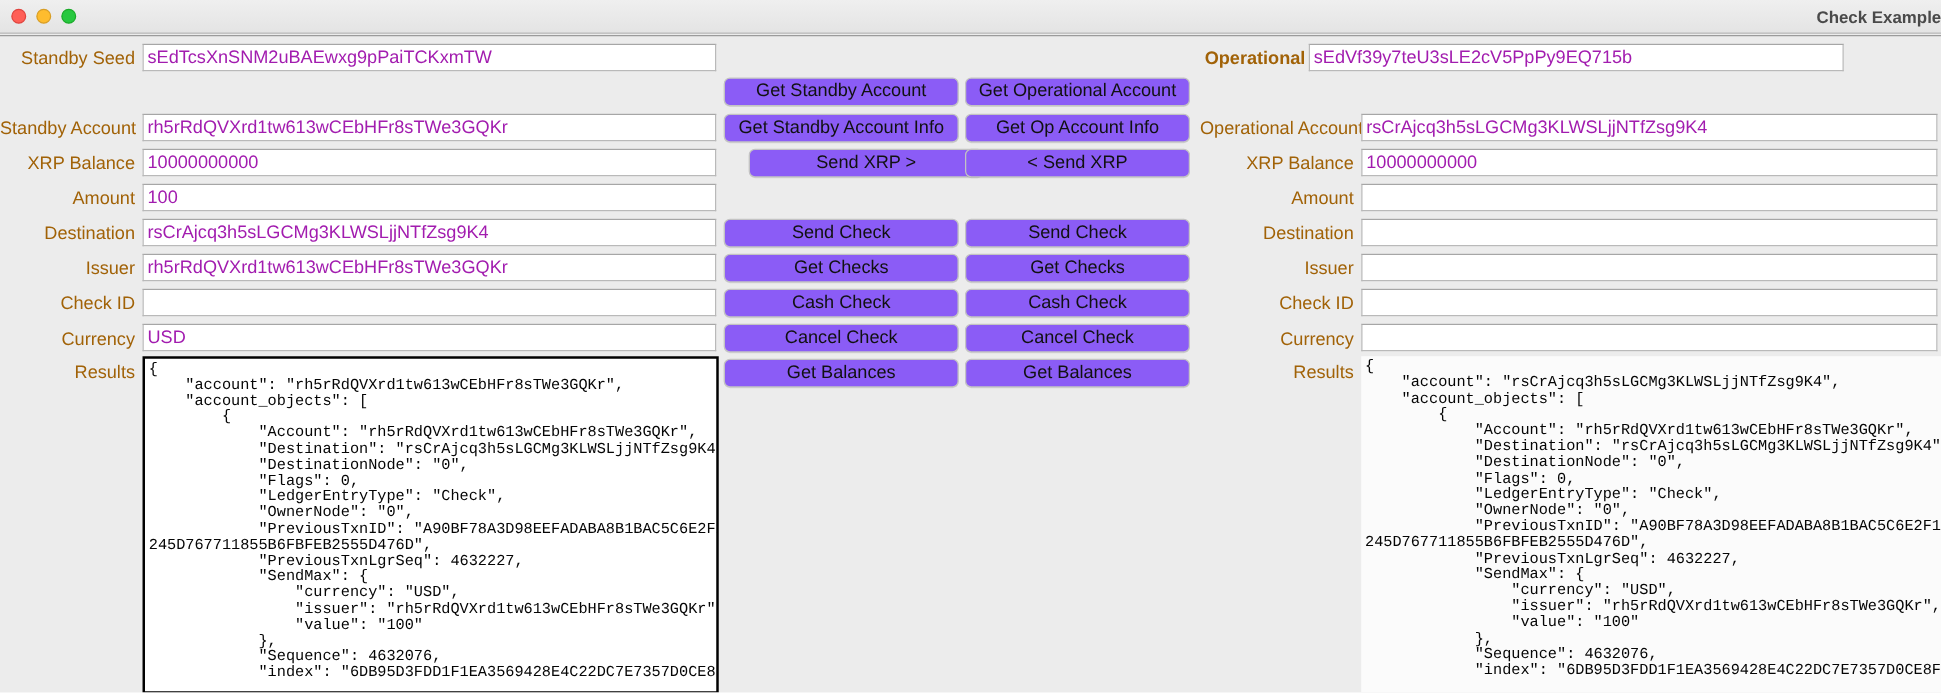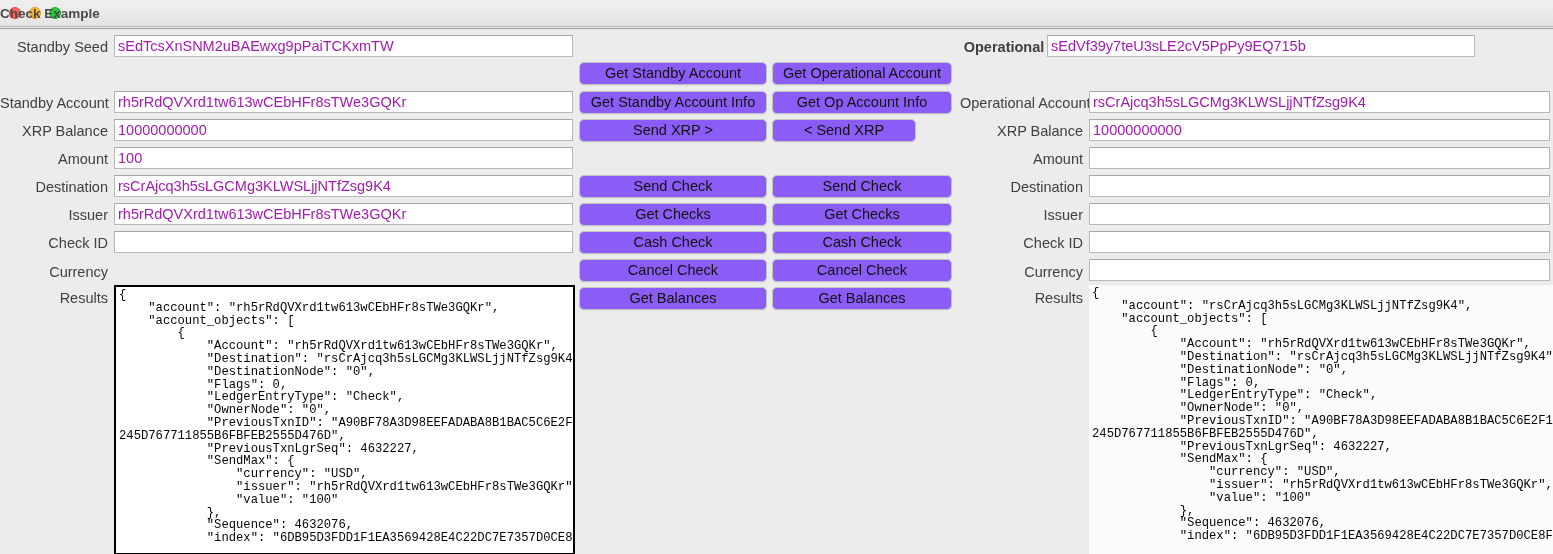--- a/index.html
+++ b/index.html
@@ -45,41 +45,41 @@
   }
   .dot.red    { background: #ff5f57; border: 1px solid #e0443e; }
   .dot.yellow { background: #febc2e; border: 1px solid #d89e25; }
   .dot.green  { background: #28c840; border: 1px solid #1aab29; }
   #window-title {
     position: absolute;
     left: 0; top: 0;
     width: 1553px;
     height: 27px;
     line-height: 27px;
-    text-align: left;
+    text-align: right;
     font-size: 13.5px;
     font-weight: bold;
     color: #4a4a4a;
   }
 
   
   #content {
     position: absolute;
     left: 0; top: 28px;
     width: 1553px;
     height: 526px;
     background: #ececec;
     border-top: 1px solid #9b9b9b;
     box-sizing: border-box;
   }
 
   .label {
     position: absolute;
     font-size: 14.5px;
-    color: #404040;
+    color: #a16207;
     text-align: right;
     white-space: nowrap;
     height: 20px;
     line-height: 20px;
   }
 
   .field {
     position: absolute;
     height: 22px;
     background: #ffffff;
@@ -161,20 +161,21 @@
     <div class="label" style="left:0px;  top:233px; width:108px;">Currency</div>
     <div class="label" style="left:0px;  top:259px; width:108px;">Results</div>
 
     <input class="field" style="left: 114px; top: 6px; width: 459px;" value="sEdTcsXnSNM2uBAEwxg9pPaiTCKxmTW">
     <input class="field" style="left: 114px; top: 62px; width: 459px;" value="rh5rRdQVXrd1tw613wCEbHFr8sTWe3GQKr">
     <input class="field" style="left: 114px; top: 90px; width: 459px;" value="10000000000">
     <input class="field" style="left: 114px; top: 118px; width: 459px;" value="100">
     <input class="field" style="left: 114px; top: 146px; width: 459px;" value="rsCrAjcq3h5sLGCMg3KLWSLjjNTfZsg9K4">
     <input class="field" style="left: 114px; top: 174px; width: 459px;" value="rh5rRdQVXrd1tw613wCEbHFr8sTWe3GQKr">
     <input class="field" style="left: 114px; top: 202px; width: 459px;" value="">
+    <input class="field" style="left: 114px; top: 230px; width: 459px;" value="USD">
 
     <div class="results focused" style="left:114px; top:256px; width:461px; height:270px;">{
     "account": "rh5rRdQVXrd1tw613wCEbHFr8sTWe3GQKr",
     "account_objects": [
         {
             "Account": "rh5rRdQVXrd1tw613wCEbHFr8sTWe3GQKr",
             "Destination": "rsCrAjcq3h5sLGCMg3KLWSLjjNTfZsg9K4",
             "DestinationNode": "0",
             "Flags": 0,
             "LedgerEntryType": "Check",
@@ -185,30 +186,30 @@
             "SendMax": {
                 "currency": "USD",
                 "issuer": "rh5rRdQVXrd1tw613wCEbHFr8sTWe3GQKr",
                 "value": "100"
             },
             "Sequence": 4632076,
             "index": "6DB95D3FDD1F1EA3569428E4C22DC7E7357D0CE8F00</div>
 
     <button class="btn" style="left:579px; top:33px;  width:188px;">Get Standby Account</button>
     <button class="btn" style="left:579px; top:62px;  width:188px;">Get Standby Account Info</button>
-    <button class="btn" style="left:579px; top:90px;  width:188px;">Send XRP &gt;</button>
+    <button class="btn" style="left:599px; top:90px;  width:188px;">Send XRP &gt;</button>
     <button class="btn" style="left:579px; top:146px; width:188px;">Send  Check</button>
     <button class="btn" style="left:579px; top:174px; width:188px;">Get Checks</button>
     <button class="btn" style="left:579px; top:202px; width:188px;">Cash  Check</button>
     <button class="btn" style="left:579px; top:230px; width:188px;">Cancel  Check</button>
     <button class="btn" style="left:579px; top:258px; width:188px;">Get Balances</button>
 
     <button class="btn" style="left:772px; top:62px;  width:180px;">Get Op Account Info</button>
     <button class="btn" style="left:772px; top:33px;  width:180px;">Get Operational Account</button>
-    <button class="btn" style="left:772px; top:90px;  width:144px;">&lt; Send XRP</button>
+    <button class="btn" style="left:772px; top:90px;  width:180px;">&lt; Send XRP</button>
     <button class="btn" style="left:772px; top:146px; width:180px;">Send Check</button>
     <button class="btn" style="left:772px; top:174px; width:180px;">Get Checks</button>
     <button class="btn" style="left:772px; top:202px; width:180px;">Cash Check</button>
     <button class="btn" style="left:772px; top:230px; width:180px;">Cancel Check</button>
     <button class="btn" style="left:772px; top:258px; width:180px;">Get Balances</button>
 
     <div class="label" style="left:960px; top:8px;   width:123px;font-weight:bold;">Operational Seed</div>
     <div class="label" style="left:960px; top:64px;  width:123px;">Operational Account</div>
     <div class="label" style="left:960px; top:92px;  width:123px;">XRP Balance</div>
     <div class="label" style="left:960px; top:120px; width:123px;">Amount</div>

